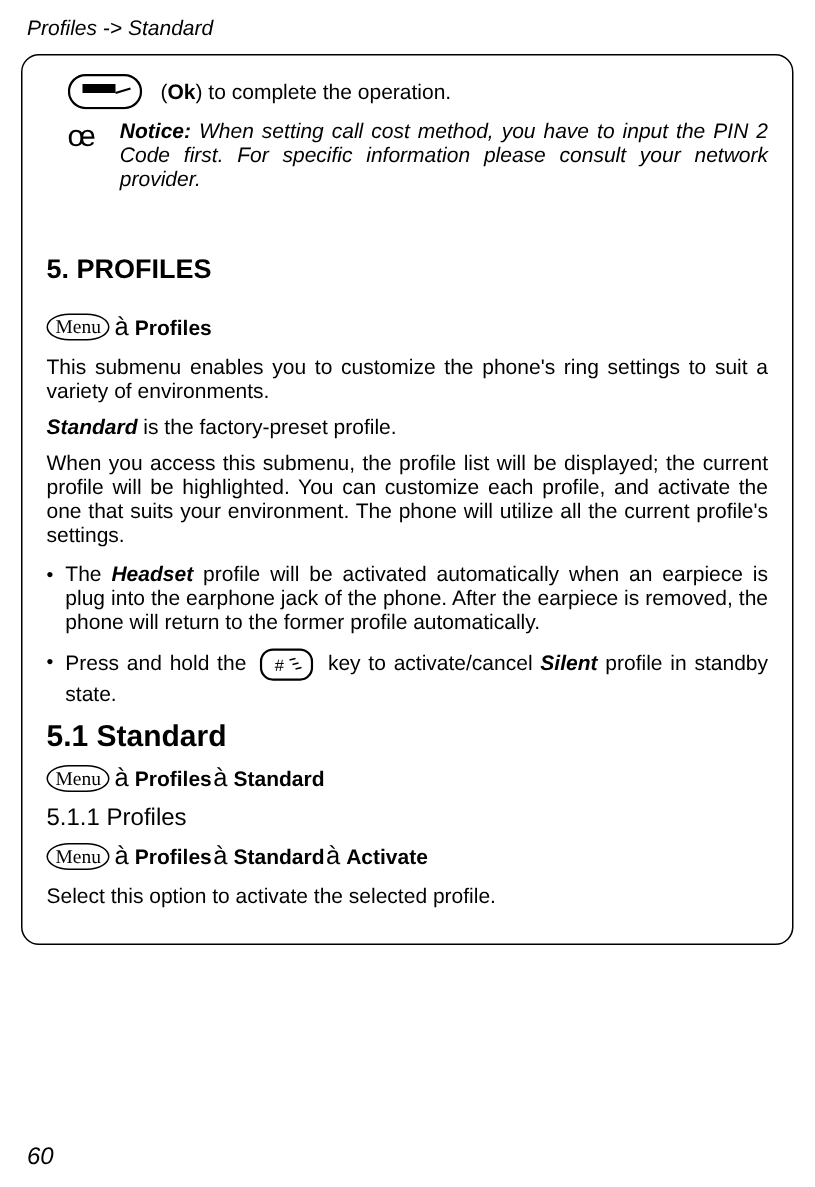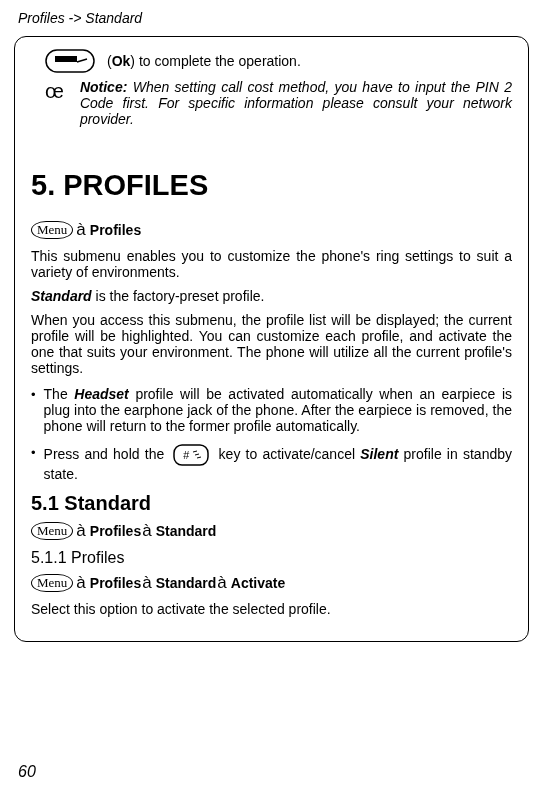--- a/index.html
+++ b/index.html
@@ -50,21 +50,21 @@
   }
   .notice-text {
     font-style: italic;
     font-size: 14px;
     text-align: justify;
   }
   .notice-label {
     font-weight: bold;
   }
   h1.section-title {
-    font-size: 29px;
+    font-size: 18px;
     font-weight: bold;
     margin: 42px 0 18px 0;
   }
   .menu-line {
     display: flex;
     align-items: center;
     margin: 6px 0 8px 0;
   }
   .menu-icon {
     border: 1px solid #000;

